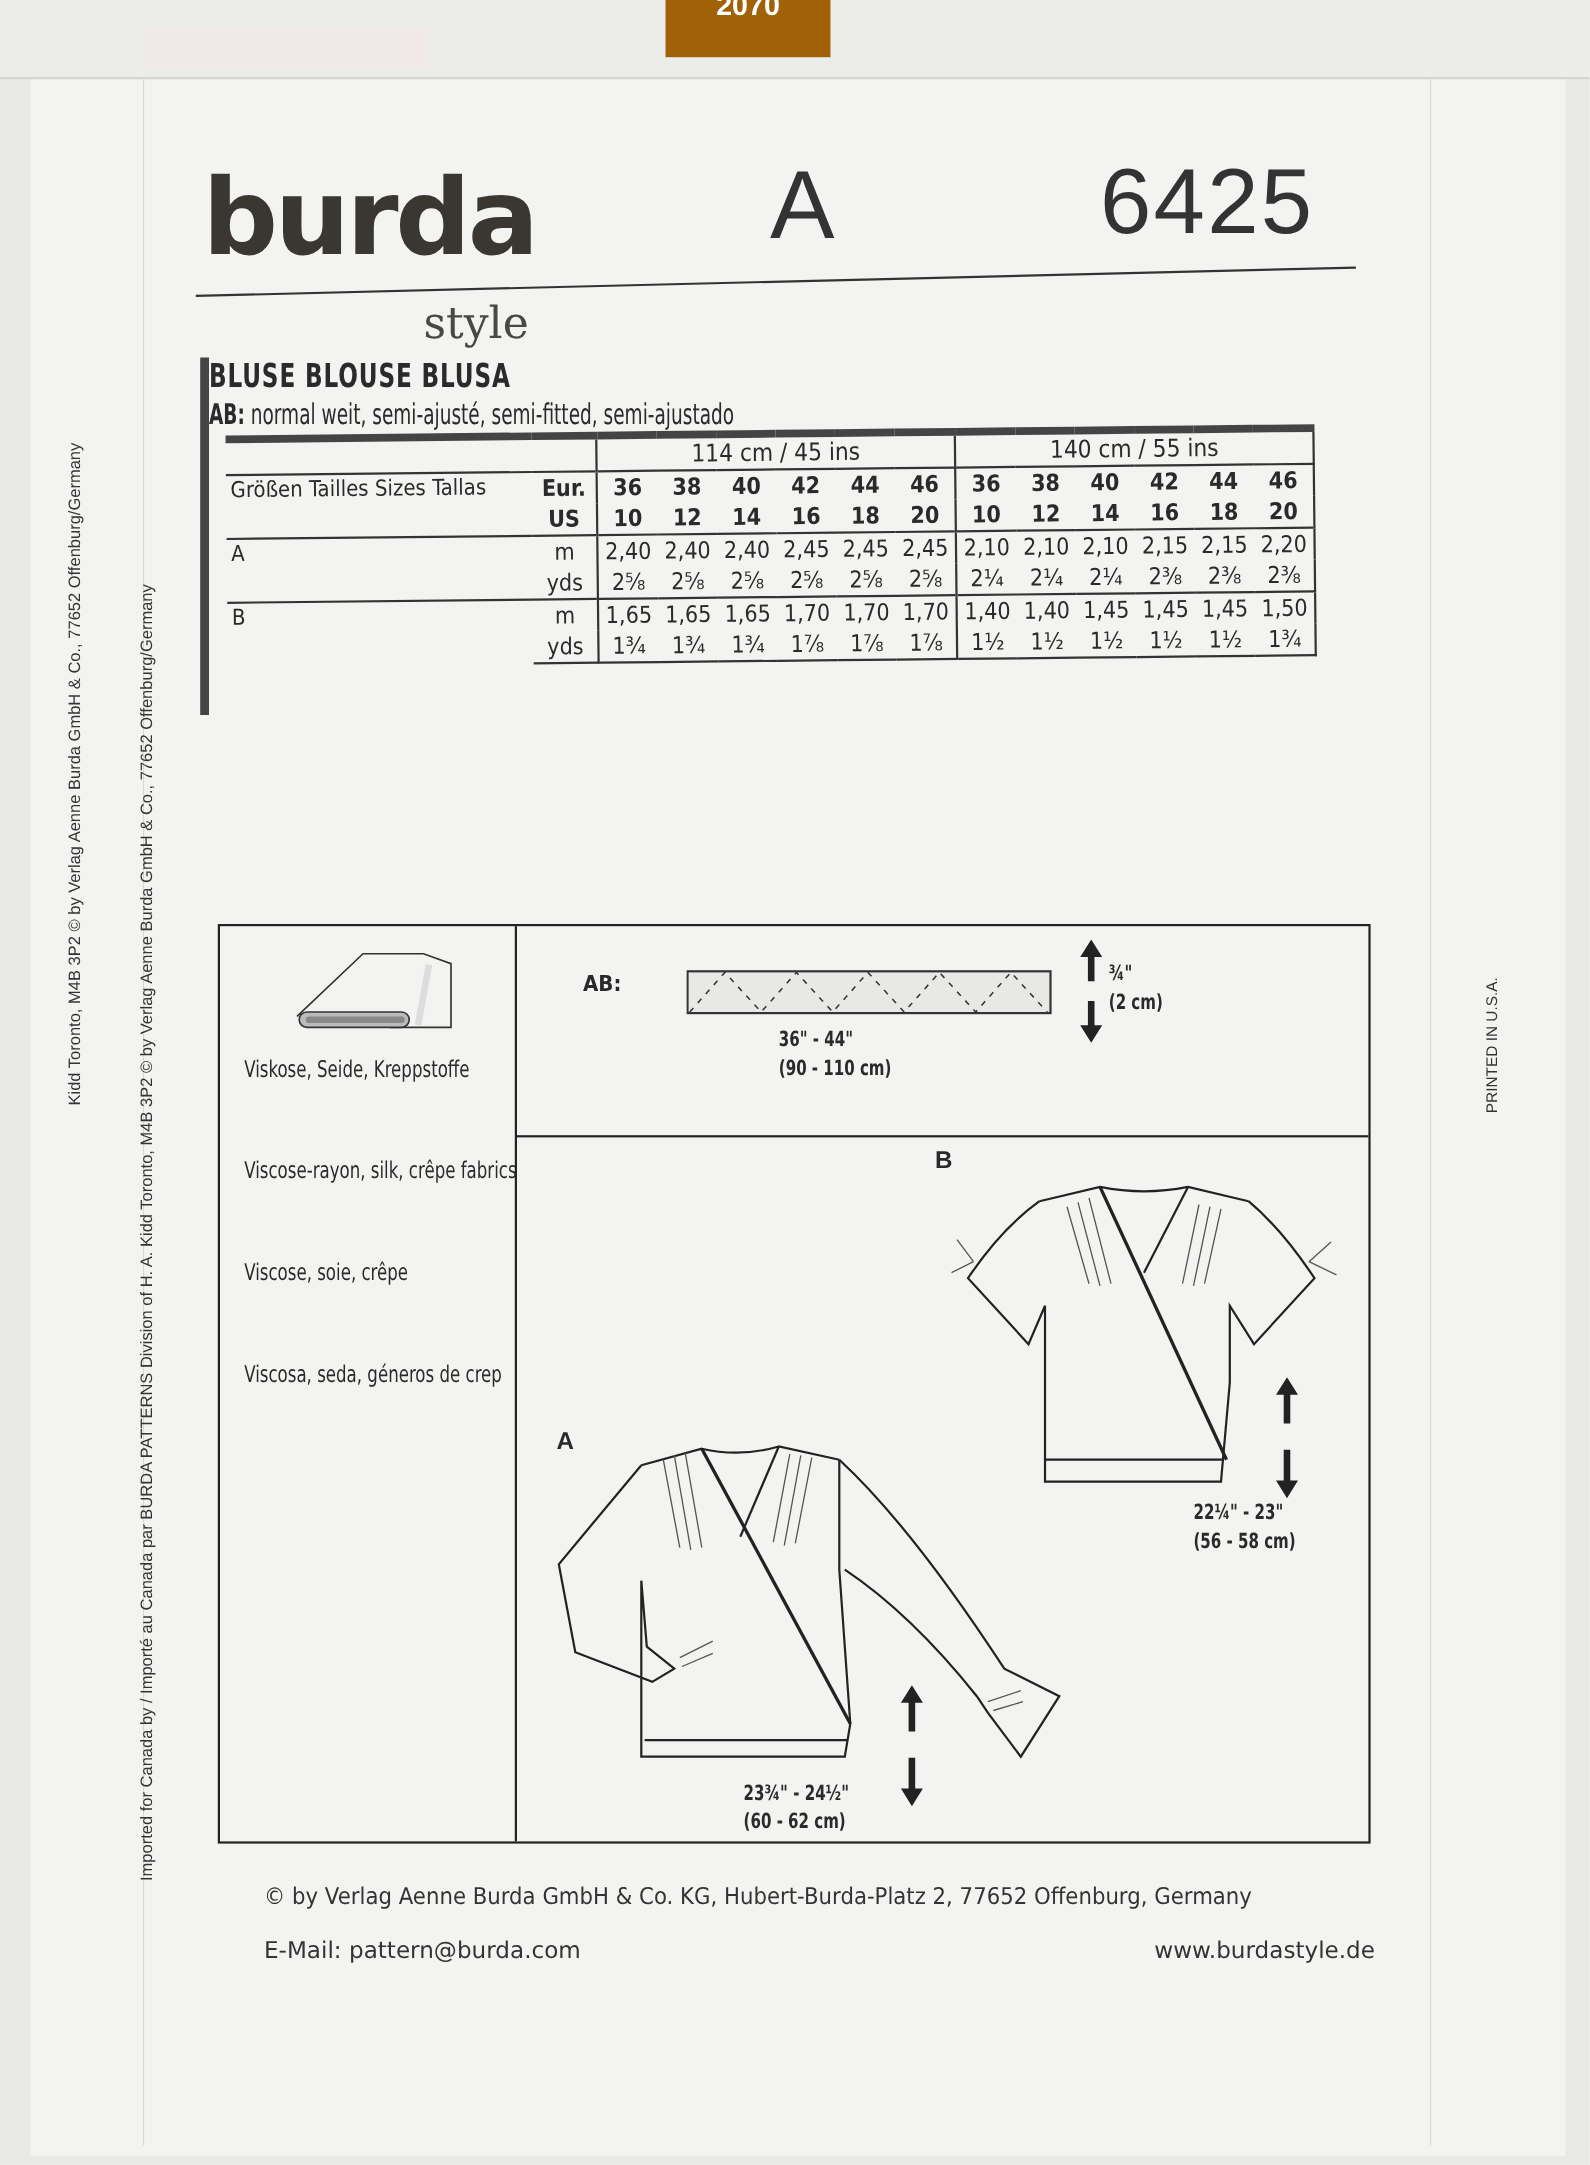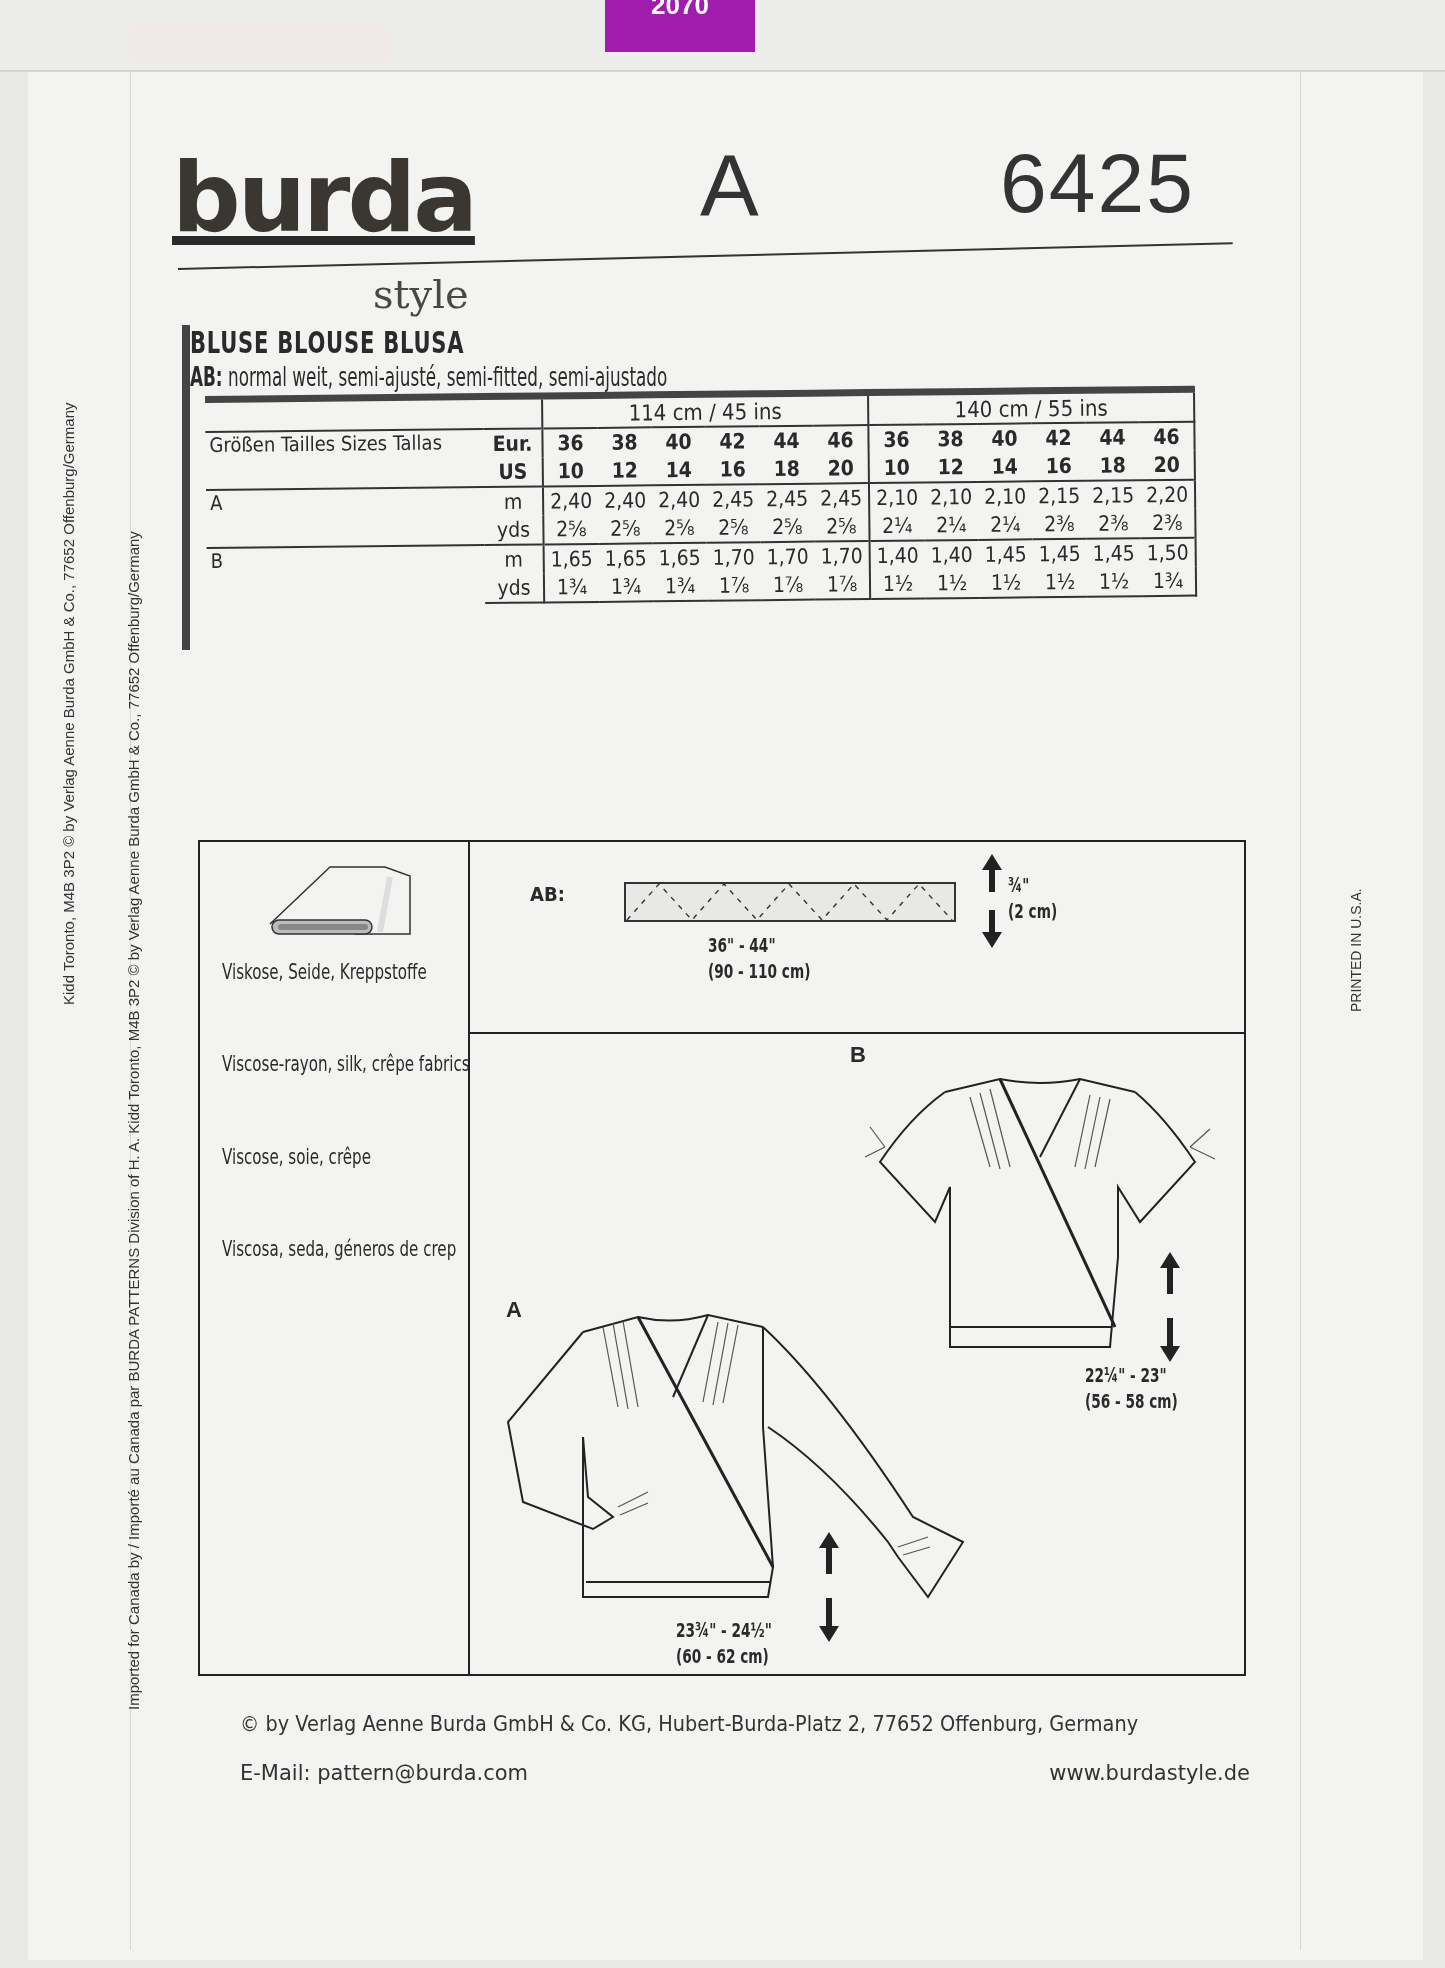--- a/index.html
+++ b/index.html
@@ -1,22 +1,22 @@
 <!DOCTYPE html>
 <html><head>
 <meta charset="utf-8">
 <style>
   html,body{margin:0;padding:0;}
   body{width:1445px;height:1968px;background:#e9e9e7;position:relative;overflow:hidden;font-family:"DejaVu Sans Condensed","DejaVu Sans",sans-serif;color:#2a2a2a;}
   .env{position:absolute;left:28px;top:20px;width:1395px;height:1940px;background:#f3f3f1;}
   .flap{position:absolute;left:0;top:0;width:1445px;height:70px;background:#ececea;border-bottom:2px solid #d6d4cf;}
   .pinkstrip{position:absolute;left:130px;top:26px;width:260px;height:36px;background:#f1e9e9;}
-  .greentab{position:absolute;left:605px;top:0;width:150px;height:52px;background:#a21caf;color:#fff;text-align:center;font:bold 26px "Liberation Sans",sans-serif;line-height:10px;overflow:hidden;}
+  .greentab{position:absolute;left:605px;top:0;width:150px;height:52px;background:#a16207;color:#fff;text-align:center;font:bold 26px "Liberation Sans",sans-serif;line-height:10px;overflow:hidden;}
   .sidetext{position:absolute;white-space:nowrap;font:15px "Liberation Sans",sans-serif;color:#333;transform-origin:left top;transform:rotate(-90deg);}
-  .logo{position:absolute;left:172px;top:150px;text-decoration:underline;}
+  .logo{position:absolute;left:184px;top:150px;}
   .logo .burda{font:bold 96px "DejaVu Sans",sans-serif;letter-spacing:-3px;color:#3a3732;line-height:96px;}
   .logo .style{position:absolute;left:195px;top:78px;font:40px "DejaVu Serif",serif;color:#4a4844;background:#f3f3f1;padding:0 6px;margin-top:43px;}
   .hline{position:absolute;left:178px;top:268px;width:1055px;height:2px;background:#333;transform:rotate(-1.4deg);transform-origin:left;}
   .view{position:absolute;left:700px;top:135px;font:88px "Liberation Sans",sans-serif;color:#333;}
   .patno{position:absolute;left:1000px;top:135px;font:84px "Liberation Sans",sans-serif;color:#333;letter-spacing:2px;}
   .titleblock{position:absolute;left:182px;top:325px;border-left:8px solid #444;height:325px;}
   .ttl{font:bold 30px "DejaVu Sans Condensed","DejaVu Sans",sans-serif;transform:scaleX(.78);transform-origin:left;white-space:nowrap;letter-spacing:1px;}
   .sub{font:26px "DejaVu Sans Condensed","DejaVu Sans",sans-serif;transform:scaleX(.72);transform-origin:left;white-space:nowrap;margin-top:2px;}
   .sub b{font-weight:bold;}
   table.yard{position:absolute;left:205px;top:396px;border-collapse:collapse;font-family:"DejaVu Sans Condensed","DejaVu Sans",sans-serif;transform:rotate(-0.6deg);transform-origin:left top;}

